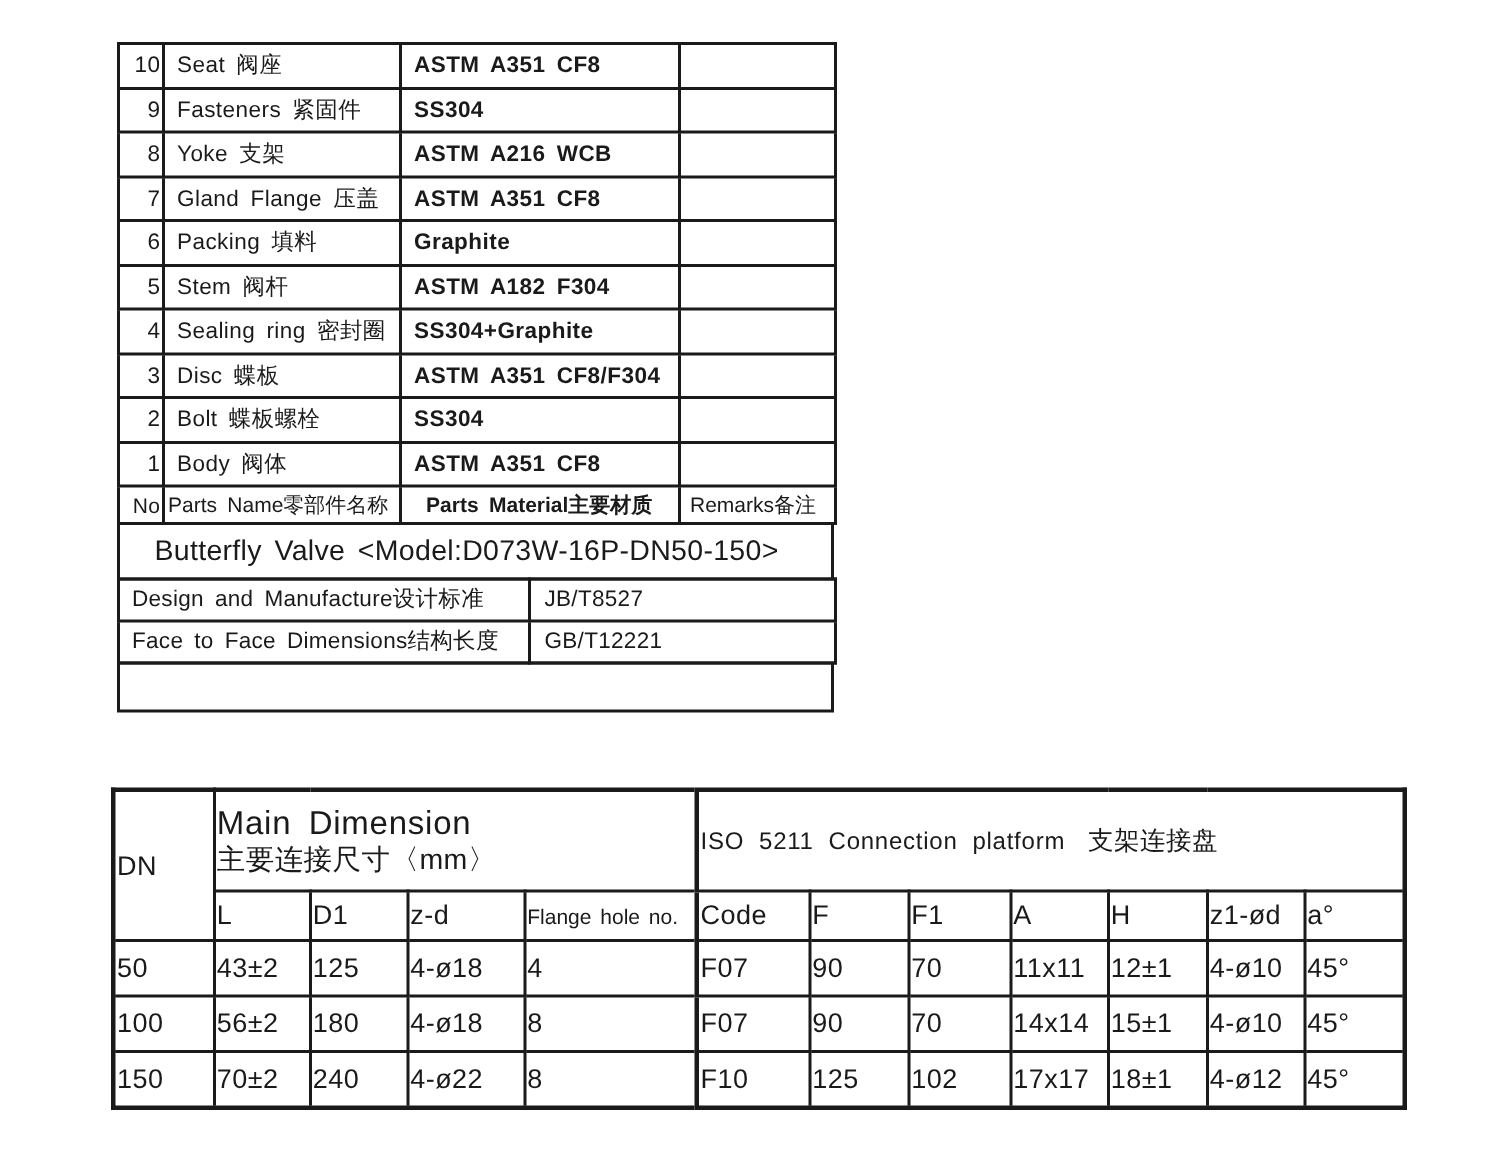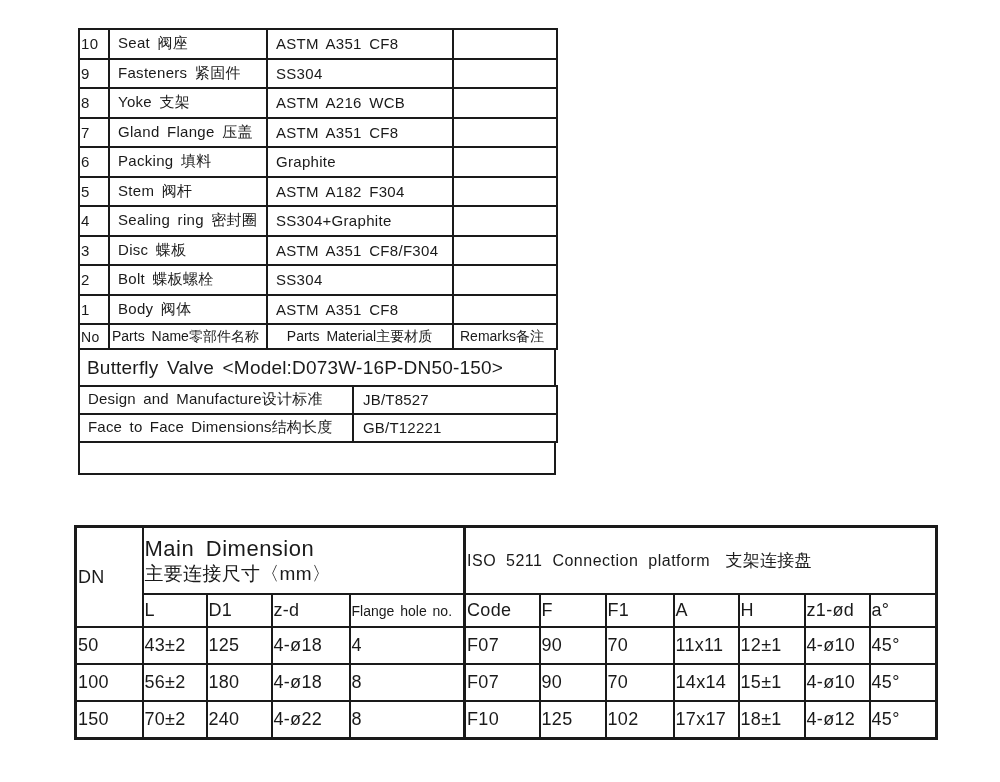--- a/index.html
+++ b/index.html
@@ -17,32 +17,32 @@
 
   
   .top-block{position:absolute;left:78px;top:28px;width:478px;}
 
   .parts{width:478px;}
   .parts td{
     border:2px solid var(--line);
     height:25.5px;font-size:15px;
     letter-spacing:0.3px;word-spacing:3px;
   }
-  .parts .c-no{text-align:left;}
+  .parts .c-no{text-align:right;}
   .parts .c-name{padding-left:8px;}
-  .parts .c-mat{padding-left:8px;}
+  .parts .c-mat{padding-left:8px;font-weight:bold;}
   .parts .hdr td{height:21px;font-size:14px;}
   .parts .hdr .c-name{padding-left:2px;letter-spacing:0;}
   .parts .hdr .c-mat{text-align:center;padding-left:0;letter-spacing:0;}
   .parts .hdr .c-rem{padding-left:6px;letter-spacing:0;}
 
   .model-row{
     width:478px;height:39px;box-sizing:border-box;margin-top:-2px;
     border:2px solid var(--line);
-    display:flex;align-items:center;padding-left:7px;
+    display:flex;align-items:center;padding-left:23px;
     font-size:19px;letter-spacing:0.2px;word-spacing:3px;
   }
 
   .standards{width:478px;margin-top:-2px;}
   .standards td{
     border:2px solid var(--line);
     height:23.8px;font-size:15px;
     letter-spacing:0.2px;word-spacing:3px;
   }
   .standards .s-label{padding-left:8px;}

